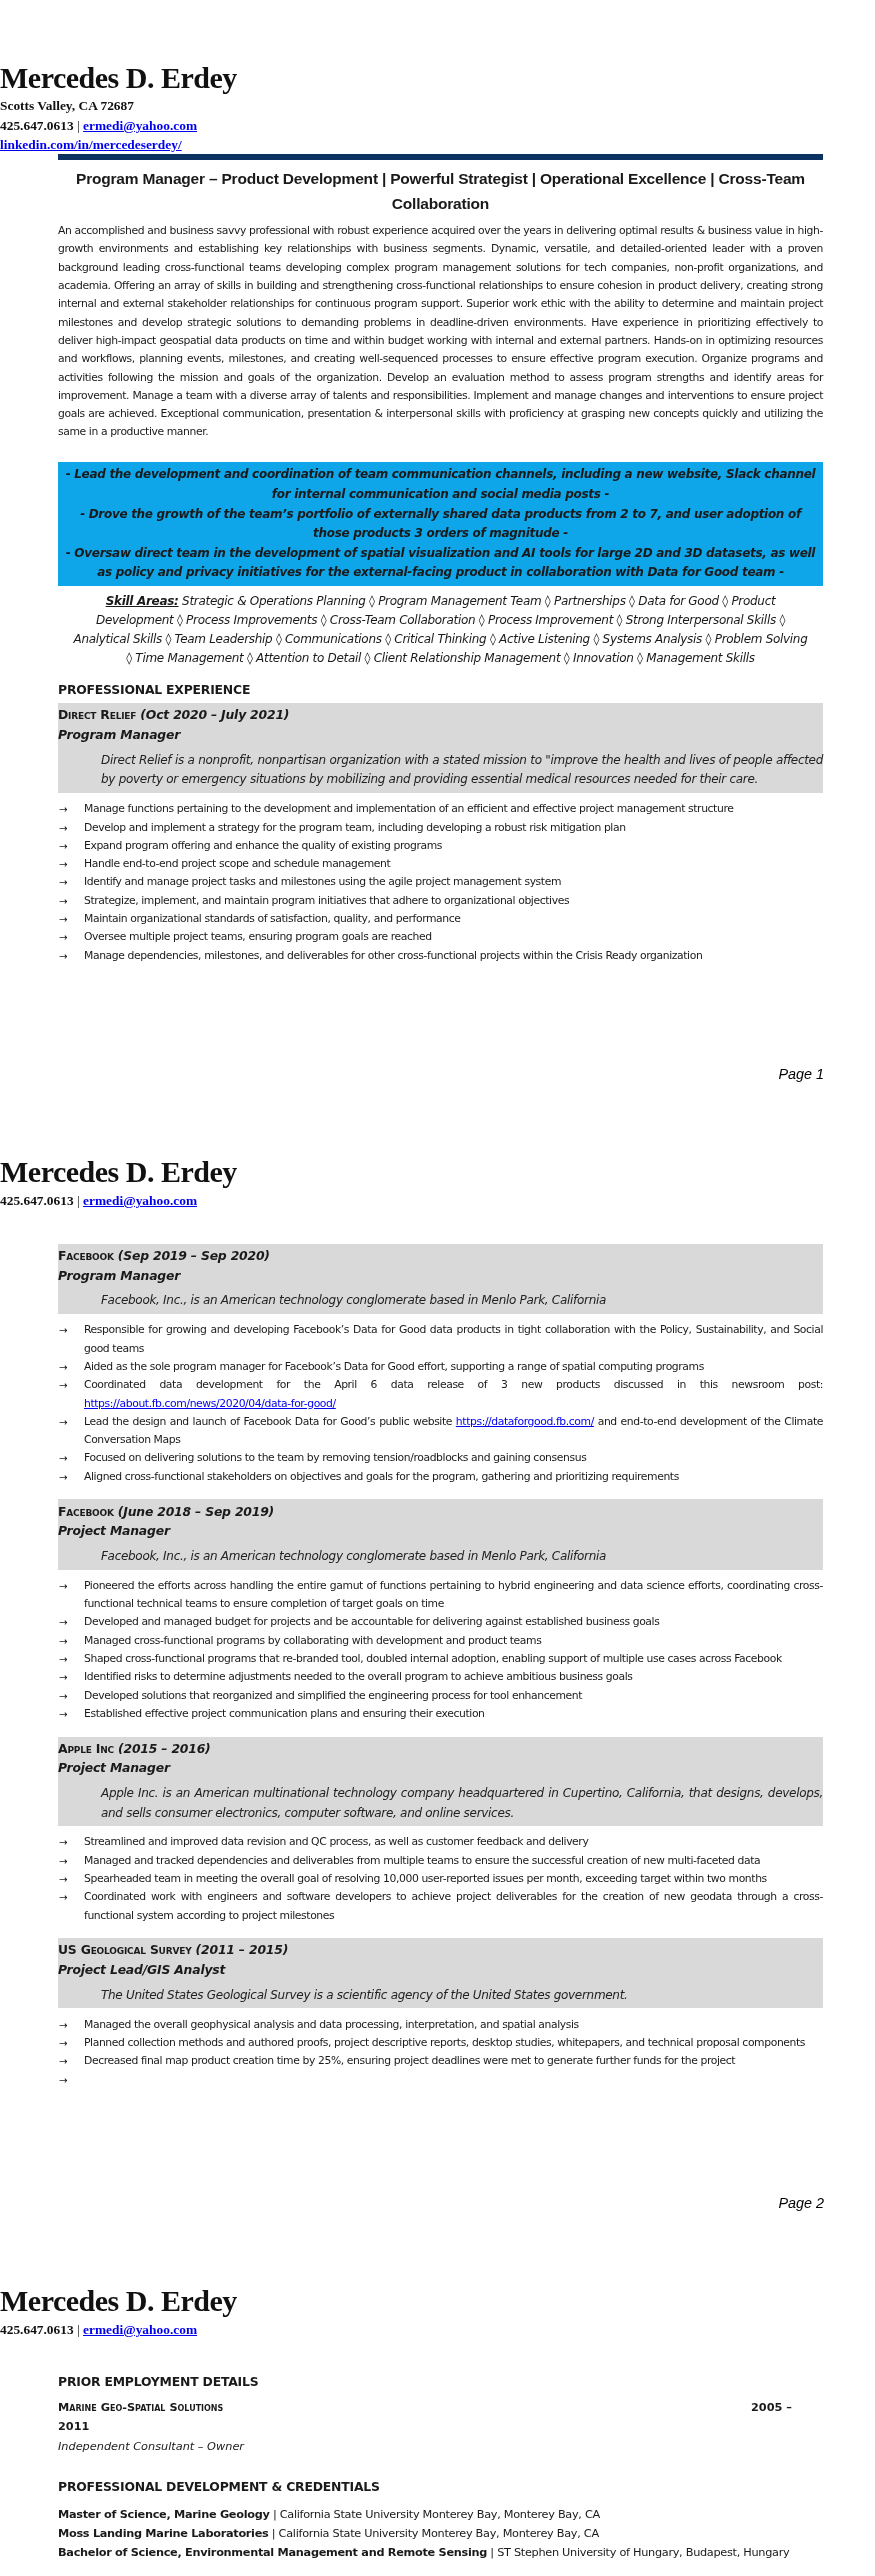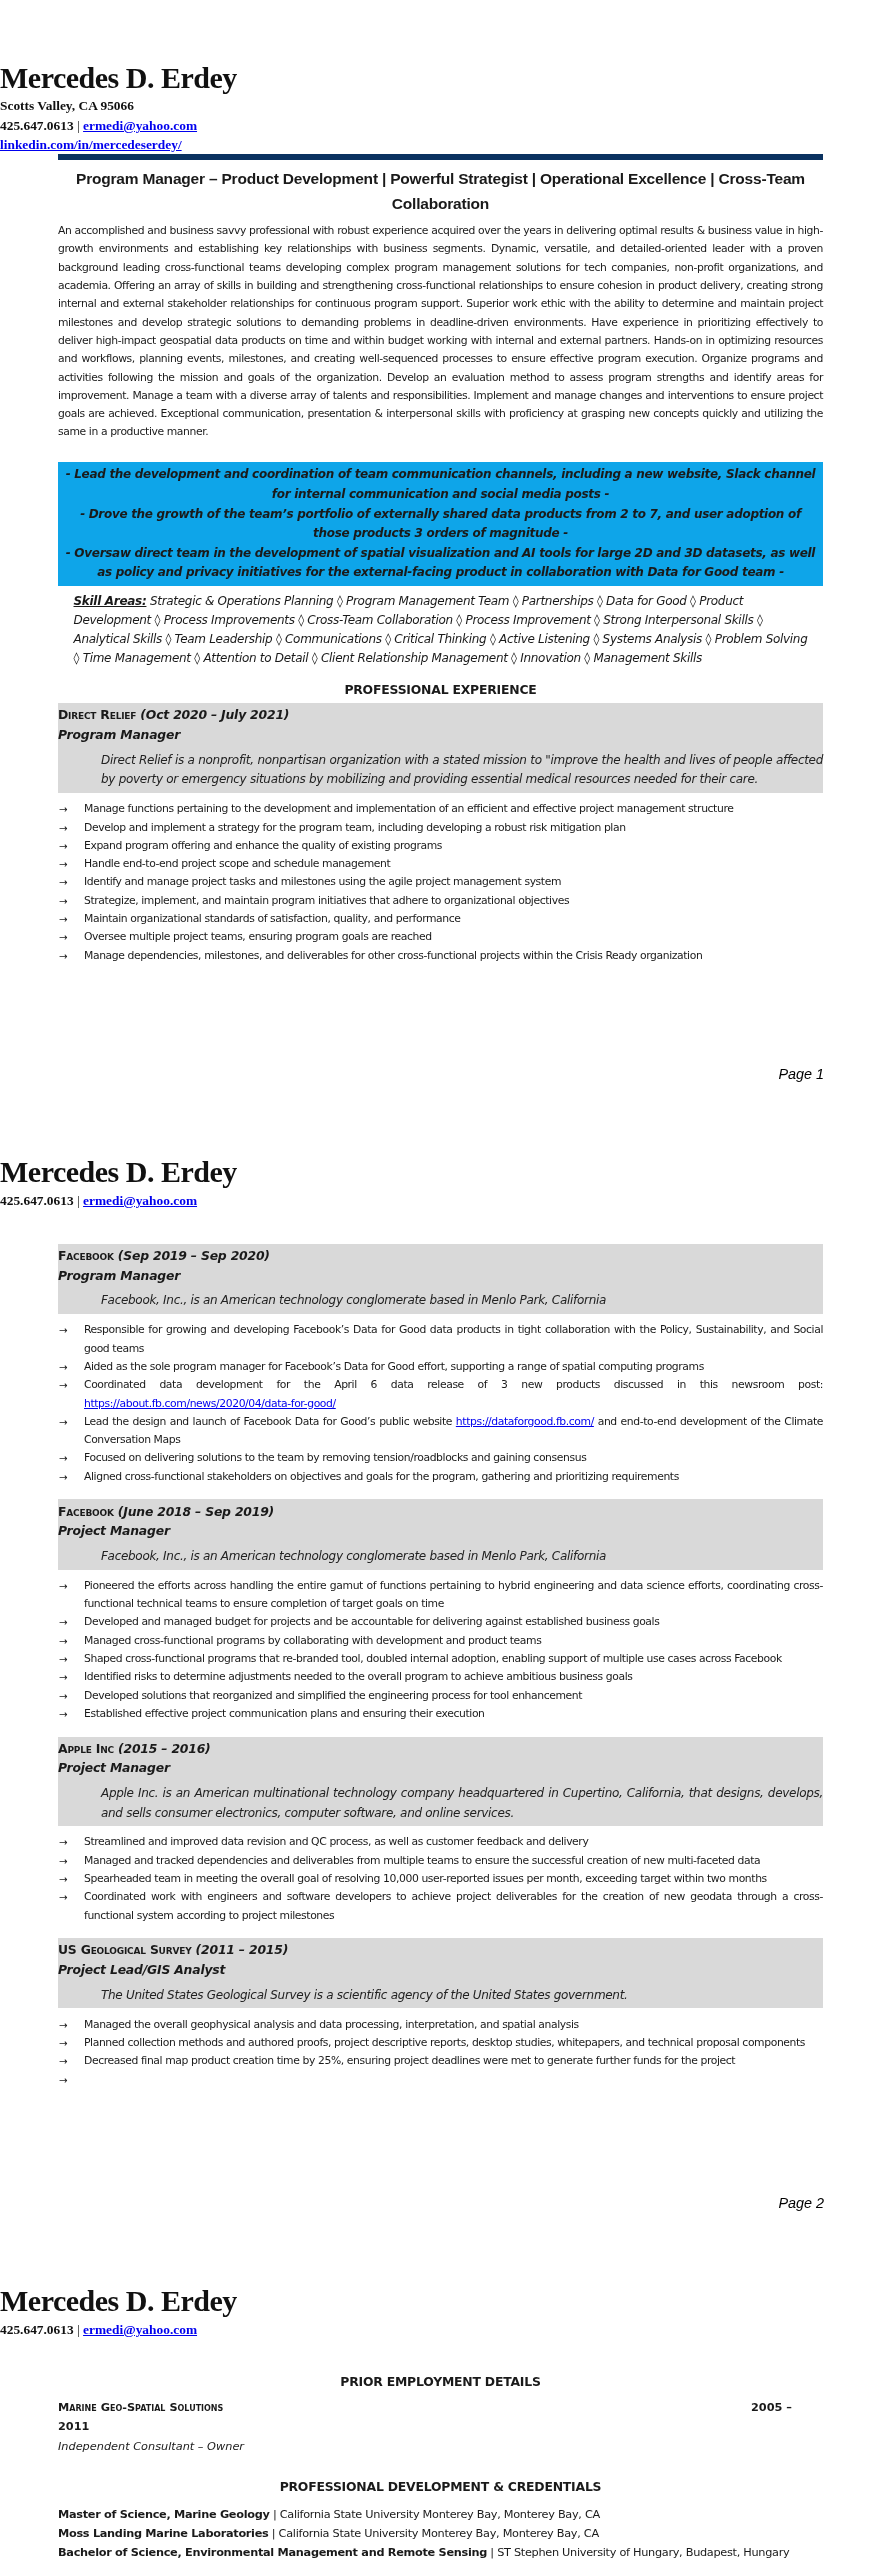--- a/index.html
+++ b/index.html
@@ -31,24 +31,24 @@
   .rule { position: absolute; left: 58px; width: 765px; height: 5.7px; background: #0b3260; }
 
   .content { position: absolute; left: 58px; width: 765px; font-family: "DejaVu Sans", sans-serif; font-size: 10.8px; line-height: 18px; color: #1a1a1a; }
 
   .headline { text-align: center; font-size: 15.5px; font-weight: bold; line-height: 25px; font-family: "Liberation Sans", sans-serif; letter-spacing: -0.2px; }
 
   .summary { text-align: justify; font-size: 10.8px; line-height: 18.3px; letter-spacing: -0.4px; }
 
   .highlights { background: #0ea5e9; padding: 3.1px 5.2px; text-align: center; font-style: italic; font-weight: bold; font-size: 12px; line-height: 19.6px; letter-spacing: -0.3px; }
 
-  .skills { text-align: left; font-style: italic; font-size: 12px; line-height: 19px; letter-spacing: -0.3px; padding: 0 15.5px; }
+  .skills { text-align: center; font-style: italic; font-size: 12px; line-height: 19px; letter-spacing: -0.3px; padding: 0 15.5px; }
   .skills .label { font-weight: bold; text-decoration: underline; }
 
-  .section-title { text-align: center; font-weight: bold; font-size: 12.4px; line-height: 18.5px; letter-spacing: -0.2px; }
+  .section-title { text-align: left; font-weight: bold; font-size: 12.4px; line-height: 18.5px; letter-spacing: -0.2px; }
 
   .job-box { background: #d9d9d9; padding: 2.1px 0 3.1px 0; }
   .job-co { font-size: 12.4px; line-height: 19.6px; font-weight: bold; letter-spacing: -0.2px; }
   .job-co .co { font-variant: small-caps; }
   .job-co .dates { font-style: italic; }
   .job-role { font-size: 12.4px; line-height: 19.6px; font-weight: bold; font-style: italic; letter-spacing: -0.2px; }
   .job-desc { font-size: 12px; line-height: 19.6px; font-style: italic; text-align: justify; margin-top: 6.2px; letter-spacing: -0.3px; color: #222; margin-left: 43px; }
 
   ul.bullets { list-style: none; margin-top: 7.2px; }
   ul.bullets li { position: relative; padding-left: 26px; font-size: 10.8px; line-height: 18.3px; text-align: justify; letter-spacing: -0.4px; }
@@ -64,21 +64,21 @@
   .edu-line { font-size: 11.3px; line-height: 19px; text-align: justify; letter-spacing: -0.3px; }
   .edu-line b { font-weight: bold; }
 </style>
 </head>
 <body>
 
 <div class="page page1">
 
   <div class="hdr" style="top:61px;">
     <div class="name">Mercedes D. Erdey</div>
-    <div class="line" style="margin-top:1px;">Scotts Valley, CA 95066</div>
+    <div class="line" style="margin-top:1px;">Scotts Valley, CA 72687</div>
     <div class="line">
       <span>425.647.0613</span>
       <span class="sep">|</span>
       <a>ermedi@yahoo.com</a>
     </div>
     <div class="line">
       <a>linkedin.com/in/mercedeserdey/</a>
     </div>
   </div>
 

